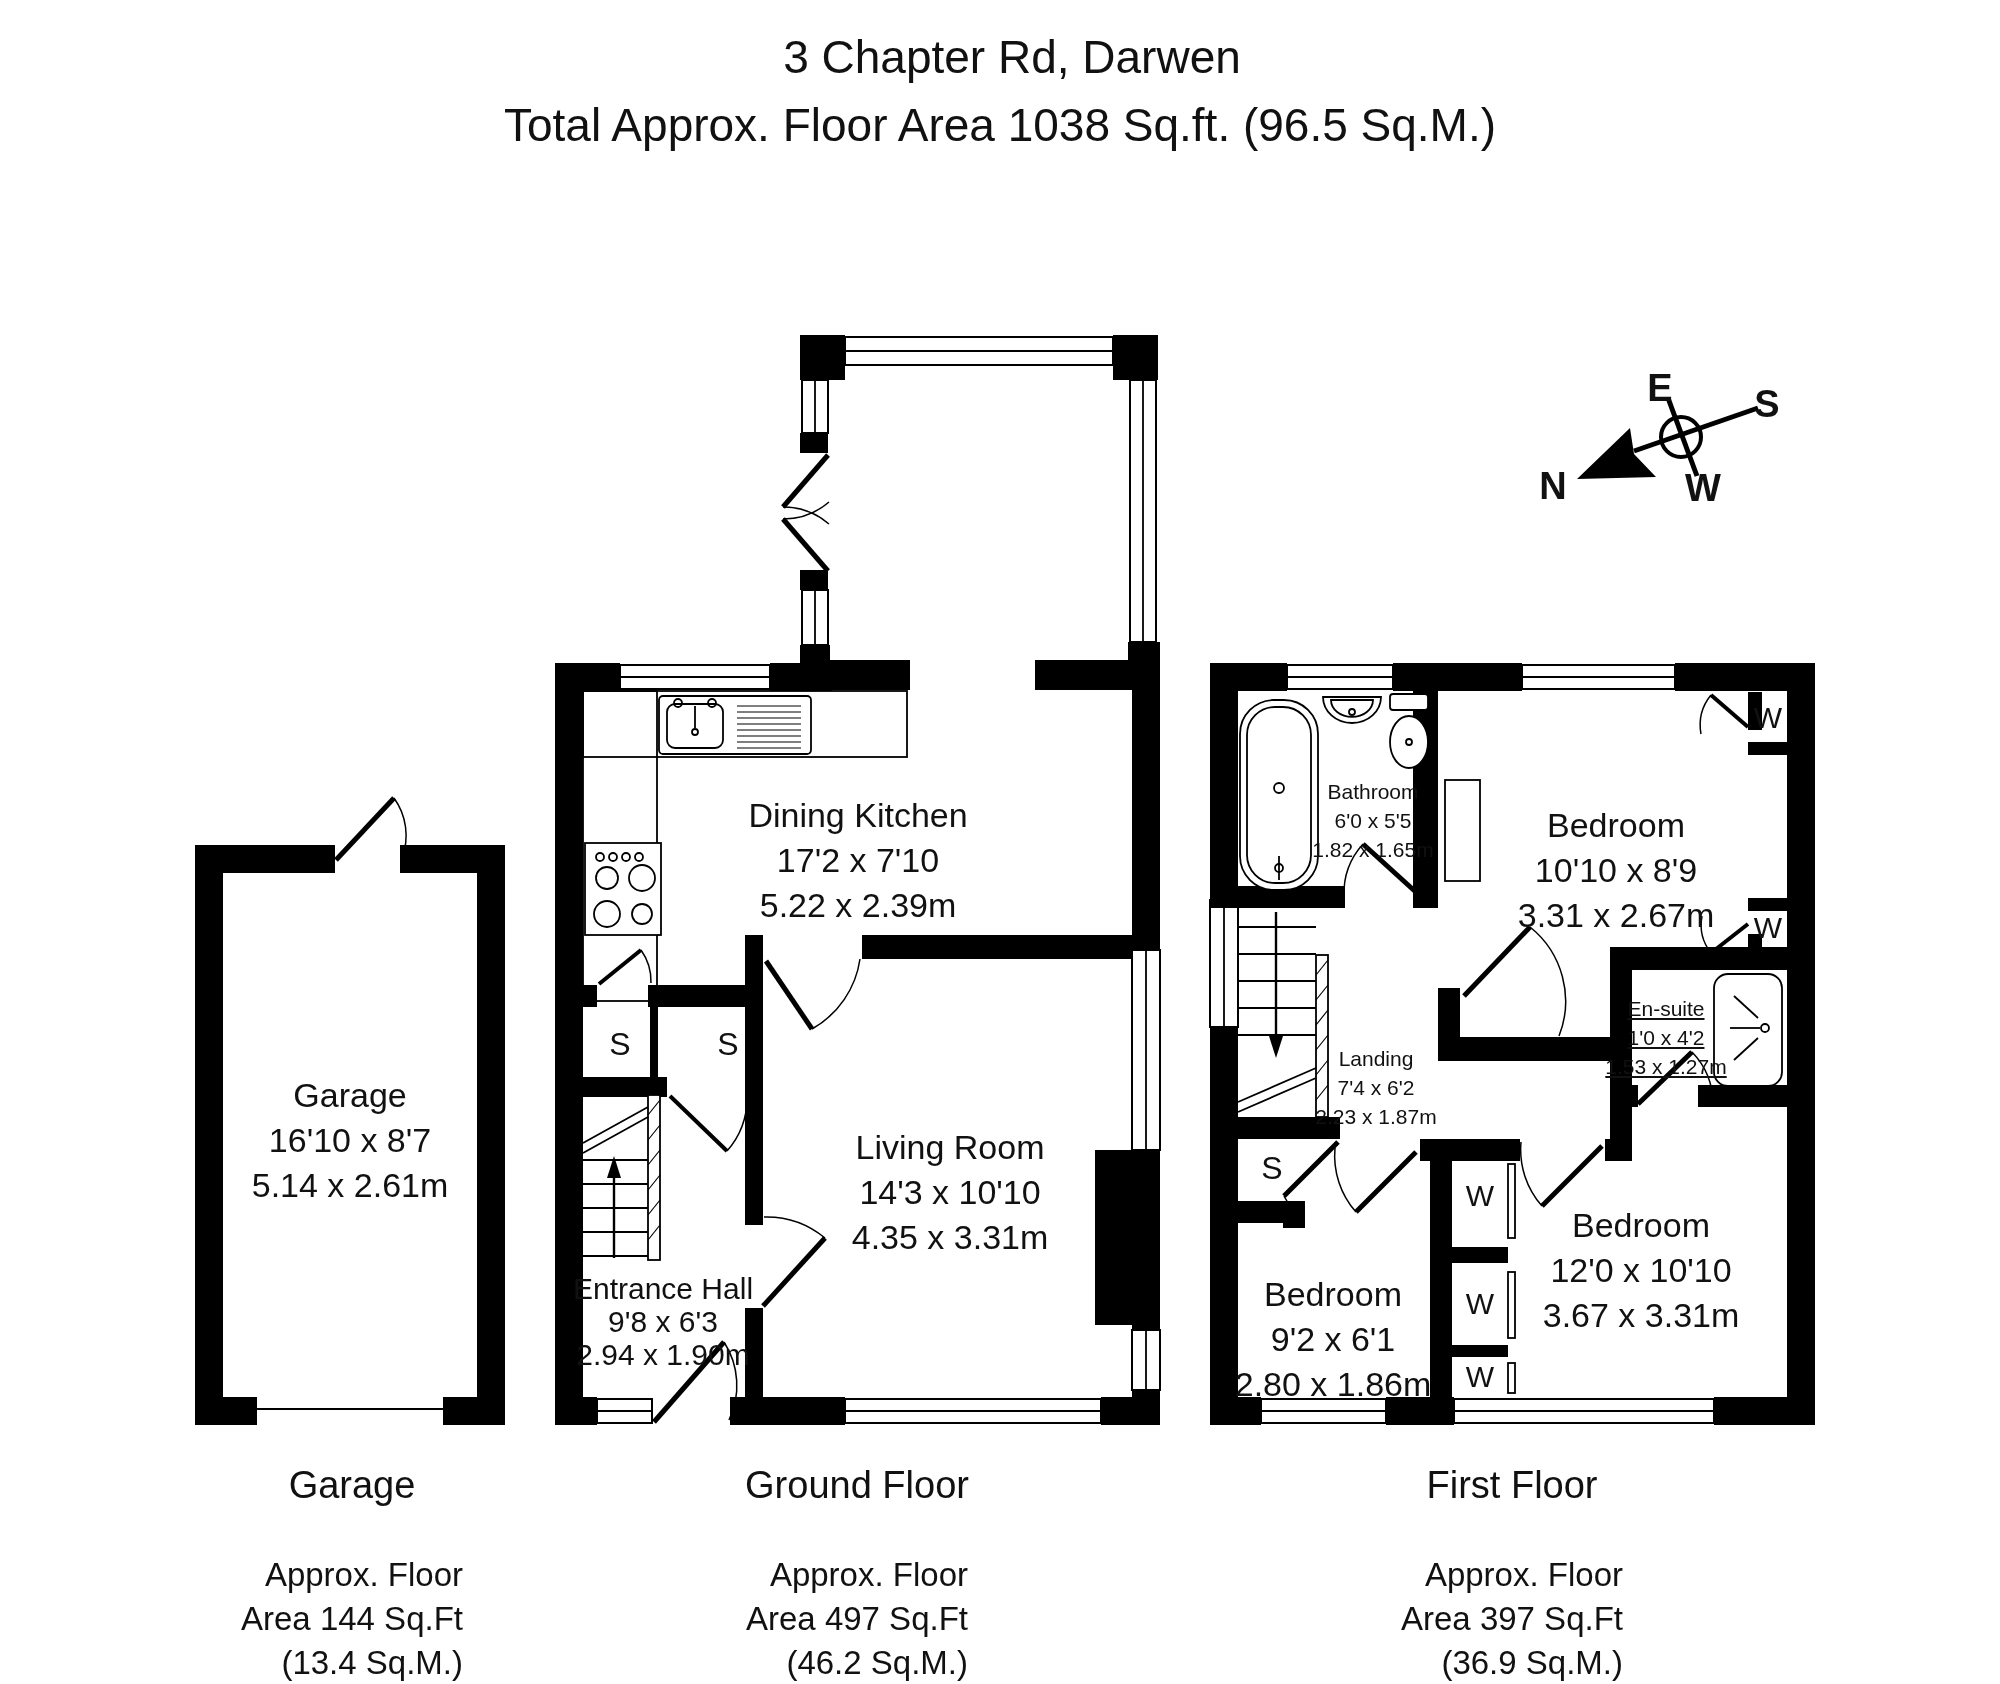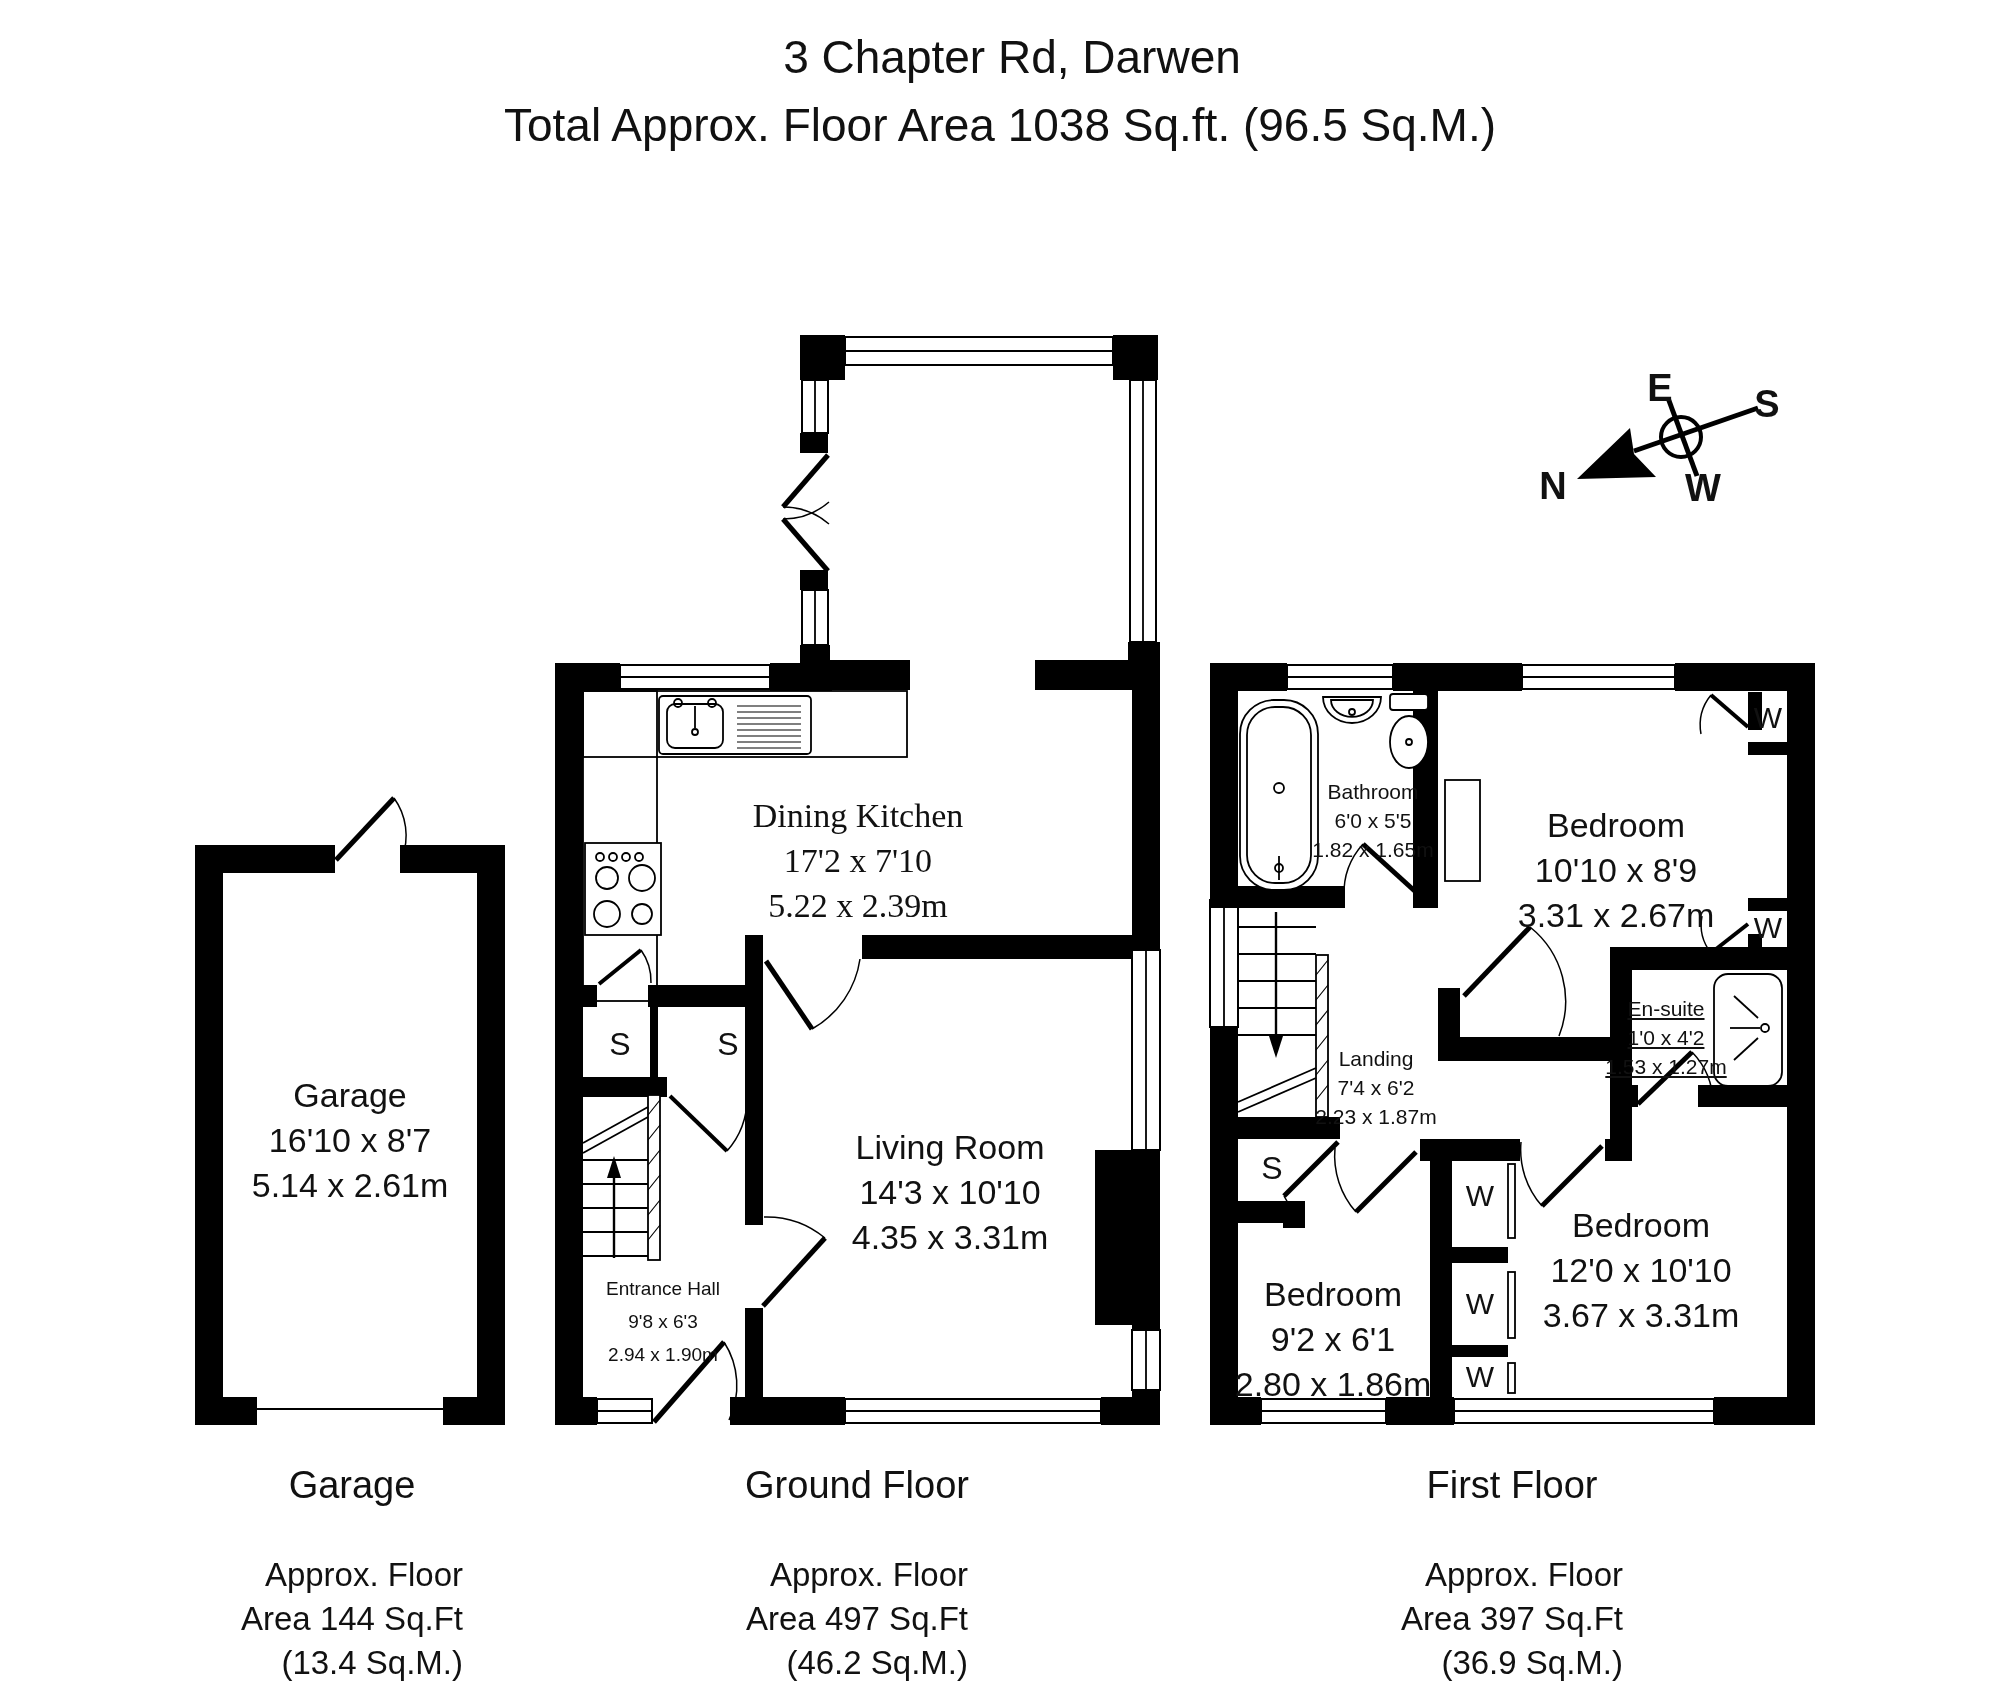--- a/index.html
+++ b/index.html
@@ -18,21 +18,21 @@
   .thin2{stroke:#000;stroke-width:2.4;fill:none;}
   .thinr{fill:none;stroke:#000;stroke-width:1.8;}
   .fix{fill:#fff;stroke:#000;stroke-width:1.8;}
   .leaf{stroke:#000;stroke-width:5;fill:none;}
   .leaf4{stroke:#000;stroke-width:4;fill:none;}
   .arc{stroke:#000;stroke-width:1.5;fill:none;}
   .cneedle{stroke:#000;stroke-width:5;fill:none;}
   .ccirc{fill:none;stroke:#000;stroke-width:4;}
   .room-label{position:absolute;transform:translateX(-50%);text-align:center;white-space:nowrap;}
   .lg{font-size:34px;line-height:45px;}
-  .md{font-size:19px;line-height:33px;}
+  .md{font-size:30px;line-height:33px;}
   .sm{font-size:21px;line-height:29px;}
   .letter{position:absolute;transform:translate(-50%,-50%);font-size:32px;}
   .wletter{position:absolute;transform:translate(-50%,-50%);font-size:30px;}
   .cletter{position:absolute;transform:translate(-50%,-50%);font-size:38px;font-weight:bold;}
   .floor-name{position:absolute;transform:translateX(-50%);font-size:38px;white-space:nowrap;}
   .floor-area{position:absolute;transform:translateX(-50%);font-size:33px;line-height:44px;text-align:right;white-space:nowrap;}
 </style>
 </head>
 <body>
 
@@ -296,21 +296,21 @@
     </g>
 
     <g>
       <line class="cneedle" x1="1758" y1="408" x2="1634" y2="451"></line>
       <polygon class="wallf" points="1577,479 1630,428 1634,454 1656,477"></polygon>
       <line class="cneedle" x1="1668" y1="398" x2="1697" y2="476"></line>
       <circle class="ccirc" cx="1681" cy="437" r="20"></circle>
     </g>
   </svg>
 
-  <div class="room-label lg" style="left:858px;top:793px;font-family:Liberation Serif, serif;">
+  <div class="room-label lg" style="left:858px;top:793px;">
     <div>Dining Kitchen</div>
     <div>17'2 x 7'10</div>
     <div>5.22 x 2.39m</div>
   </div>
   <div class="room-label lg" style="left:950px;top:1125px;">
     <div>Living Room</div>
     <div>14'3 x 10'10</div>
     <div>4.35 x 3.31m</div>
   </div>
   <div class="room-label md" style="left:663px;top:1272px;">

